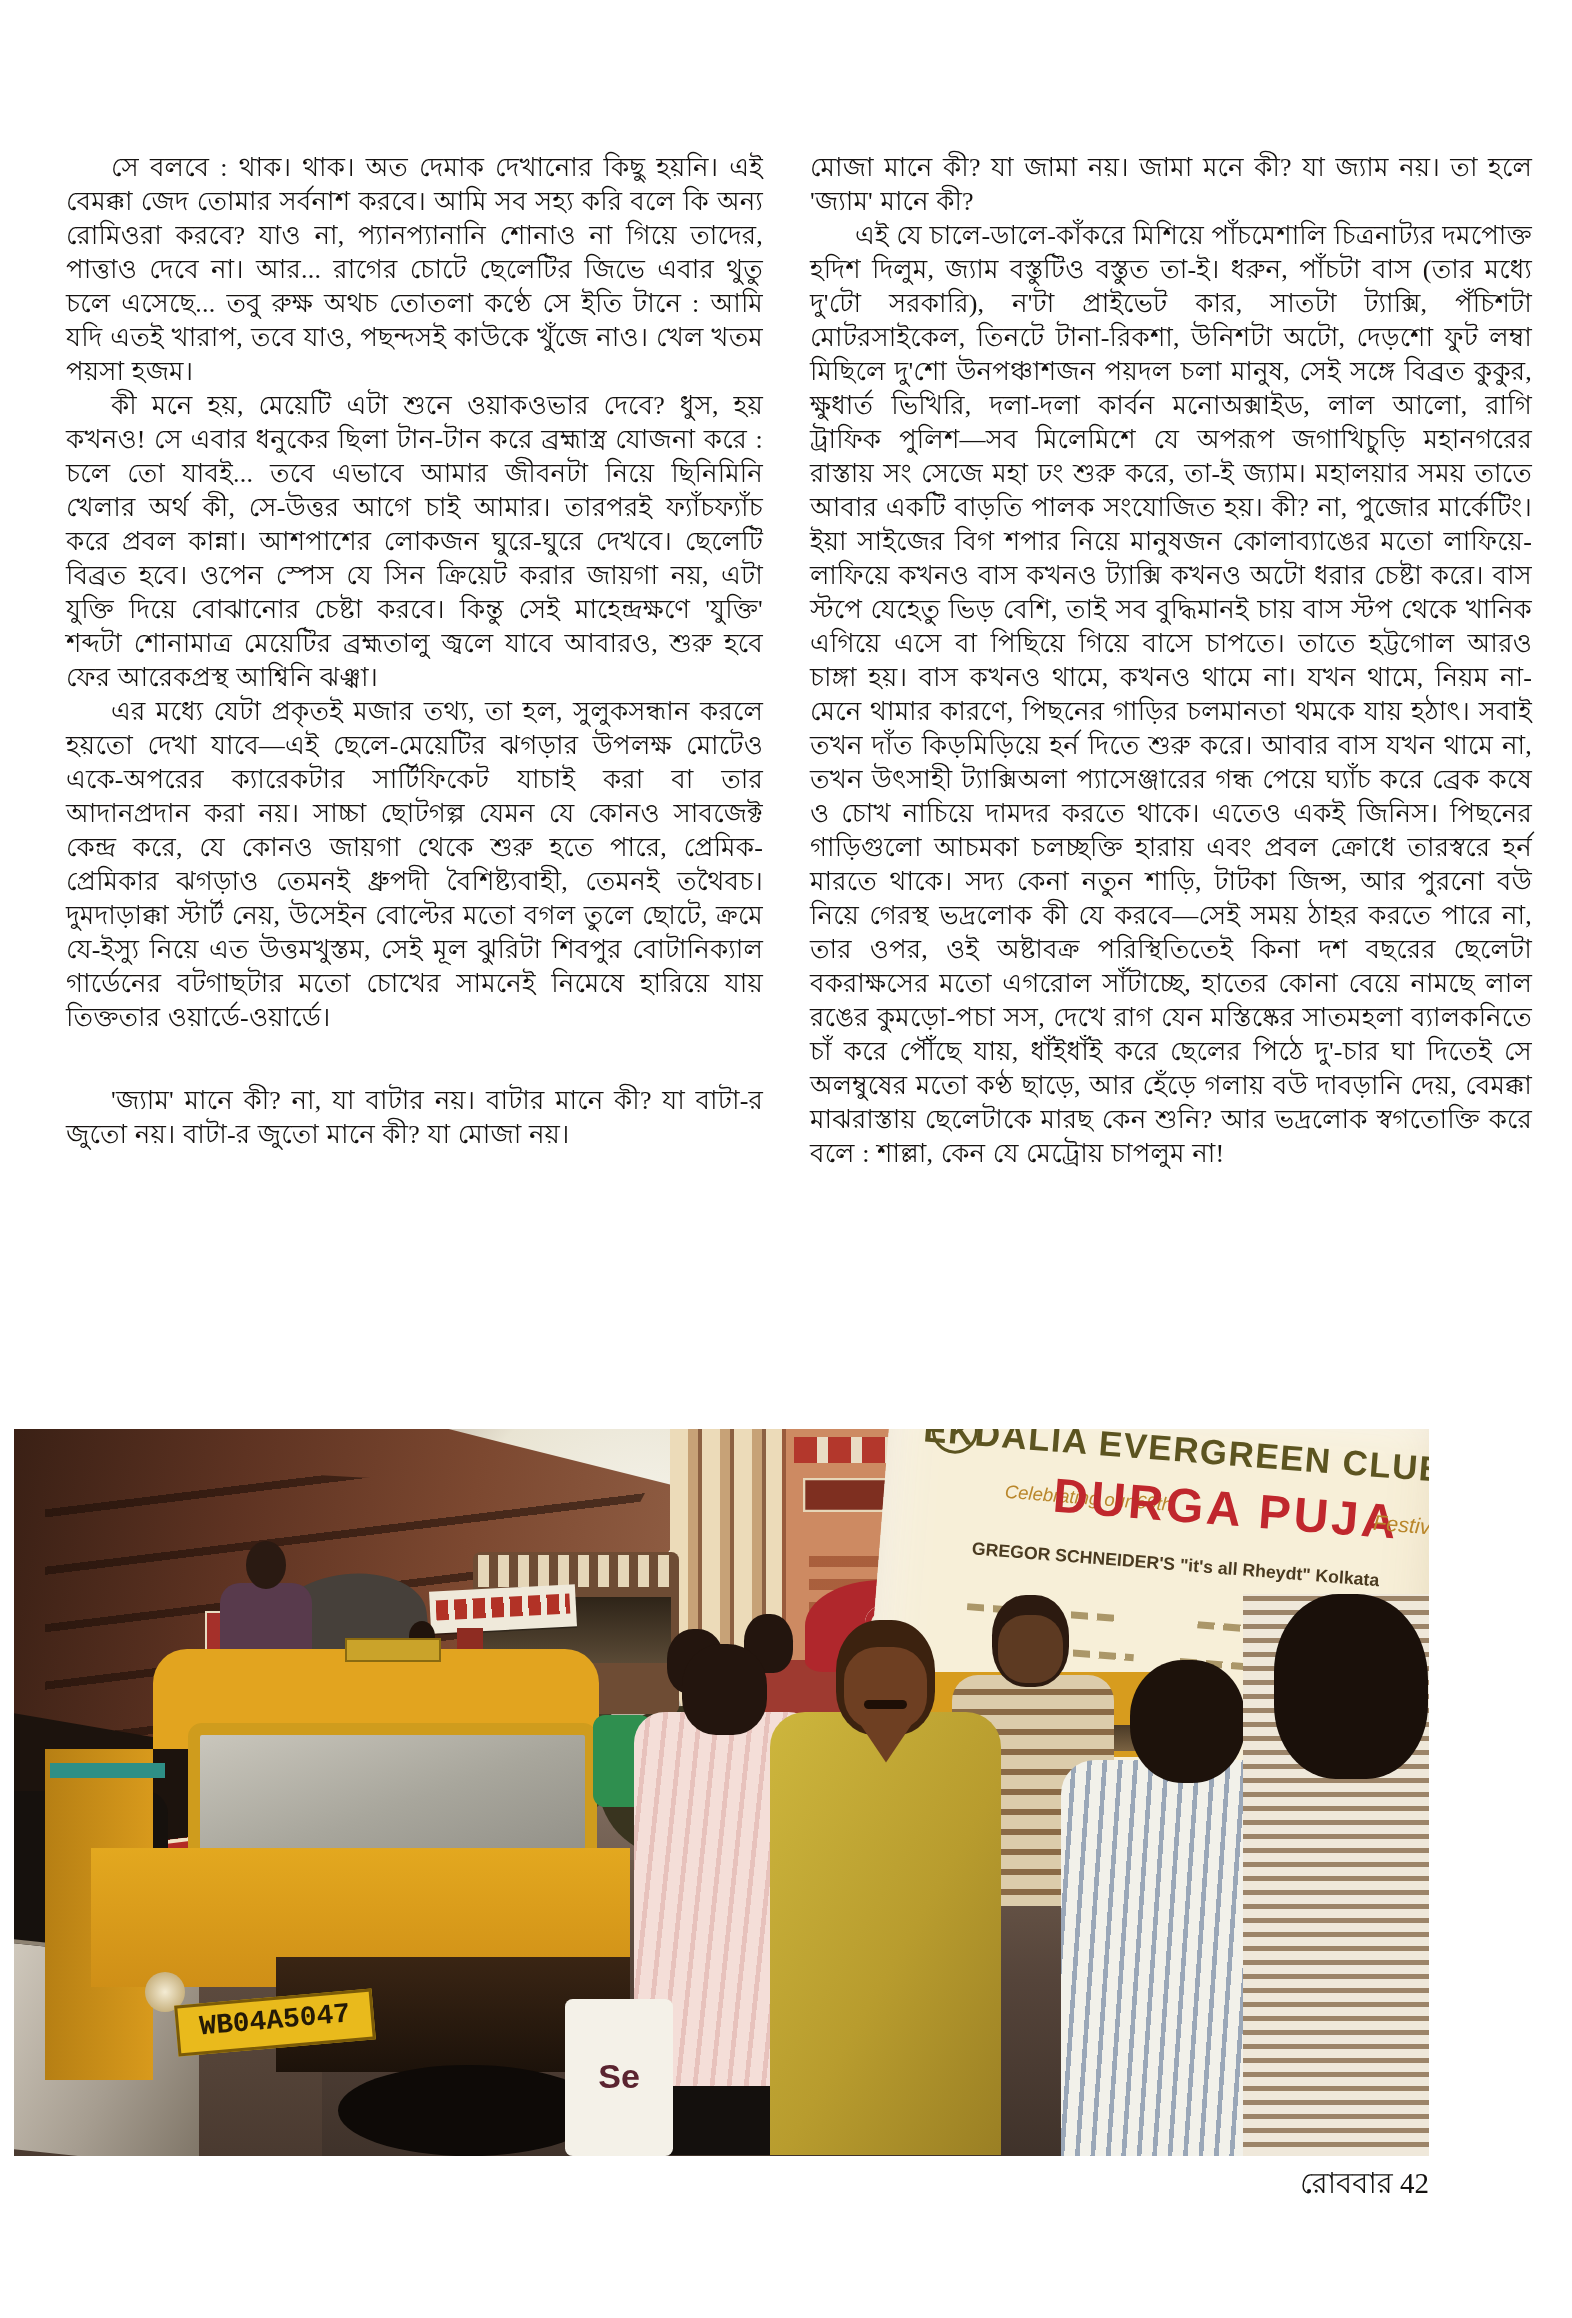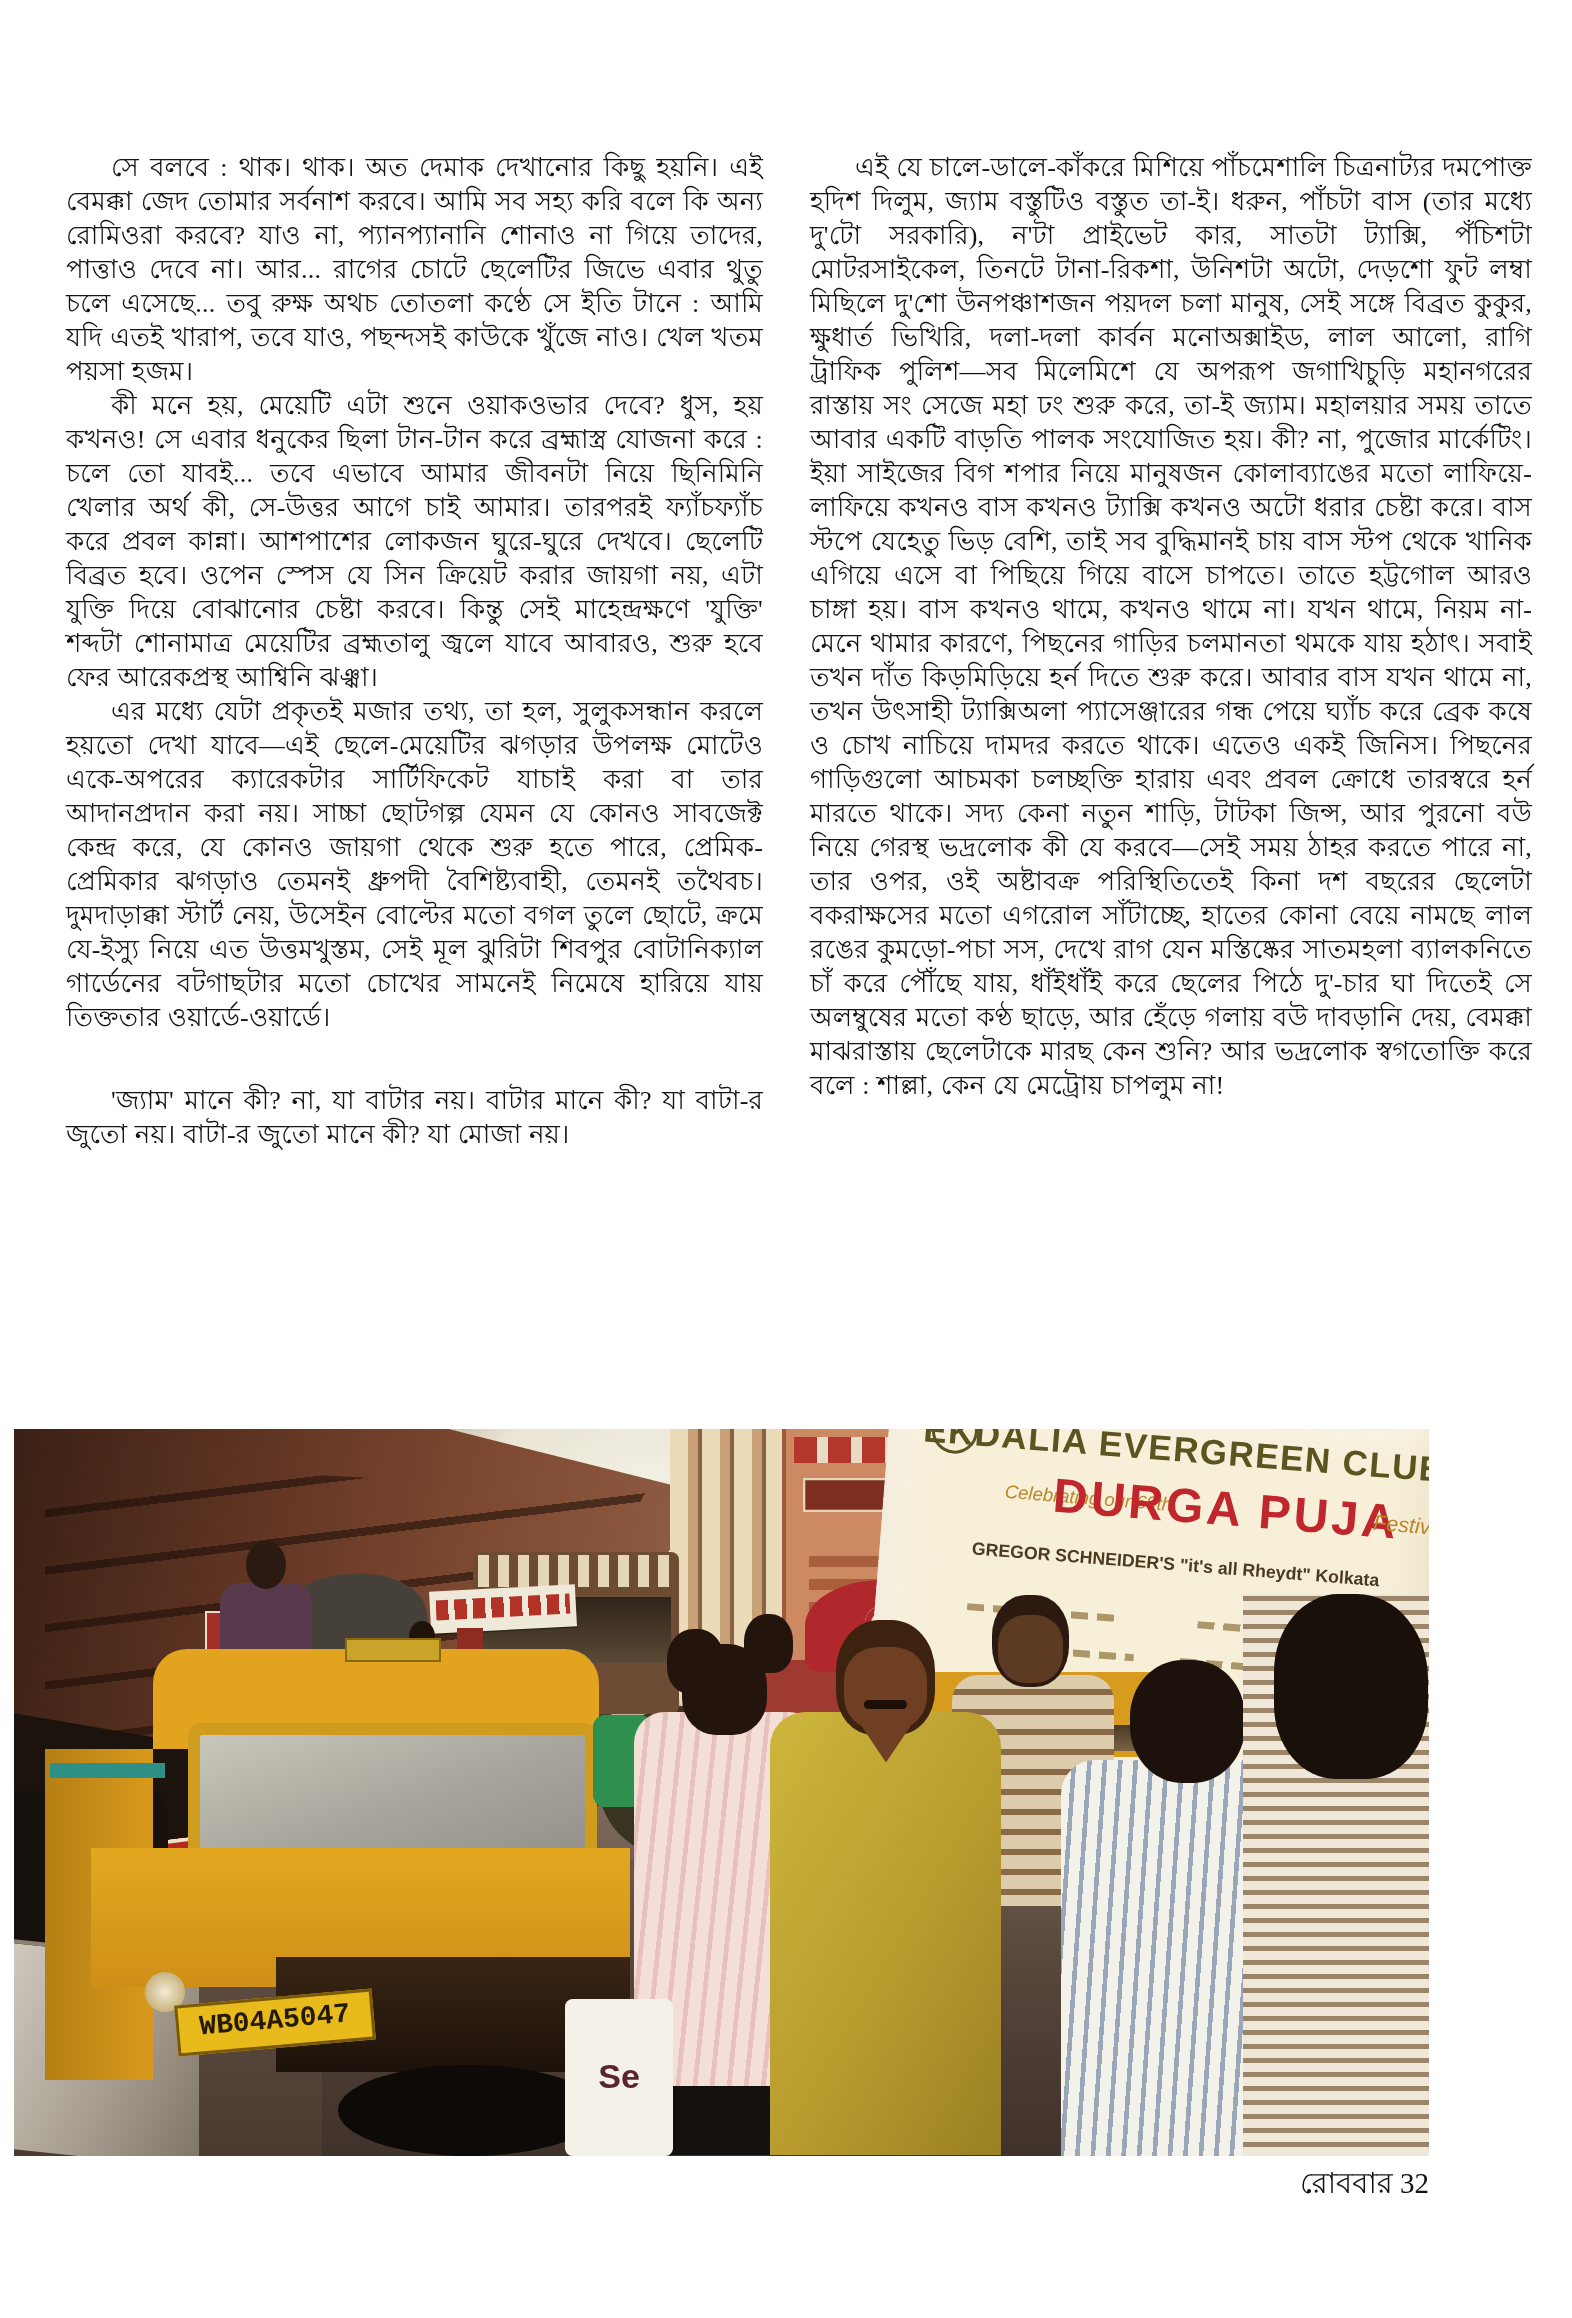--- a/index.html
+++ b/index.html
@@ -177,20 +177,21 @@
 <div class="page">
 
   <div class="col col-left">
     <p>সে বলবে : থাক। থাক। অত দেমাক দেখানোর কিছু হয়নি। এই বেমক্কা জেদ তোমার সর্বনাশ করবে। আমি সব সহ্য করি বলে কি অন্য রোমিওরা করবে? যাও না, প্যানপ্যানানি শোনাও না গিয়ে তাদের, পাত্তাও দেবে না। আর... রাগের চোটে ছেলেটির জিভে এবার থুতু চলে এসেছে... তবু রুক্ষ অথচ তোতলা কণ্ঠে সে ইতি টানে : আমি যদি এতই খারাপ, তবে যাও, পছন্দসই কাউকে খুঁজে নাও। খেল খতম পয়সা হজম।</p>
     <p>কী মনে হয়, মেয়েটি এটা শুনে ওয়াকওভার দেবে? ধুস, হয় কখনও! সে এবার ধনুকের ছিলা টান-টান করে ব্রহ্মাস্ত্র যোজনা করে : চলে তো যাবই... তবে এভাবে আমার জীবনটা নিয়ে ছিনিমিনি খেলার অর্থ কী, সে-উত্তর আগে চাই আমার। তারপরই ফ্যাঁচফ্যাঁচ করে প্রবল কান্না। আশপাশের লোকজন ঘুরে-ঘুরে দেখবে। ছেলেটি বিব্রত হবে। ওপেন স্পেস যে সিন ক্রিয়েট করার জায়গা নয়, এটা যুক্তি দিয়ে বোঝানোর চেষ্টা করবে। কিন্তু সেই মাহেন্দ্রক্ষণে 'যুক্তি' শব্দটা শোনামাত্র মেয়েটির ব্রহ্মতালু জ্বলে যাবে আবারও, শুরু হবে ফের আরেকপ্রস্থ আশ্বিনি ঝঞ্ঝা।</p>
     <p>এর মধ্যে যেটা প্রকৃতই মজার তথ্য, তা হল, সুলুকসন্ধান করলে হয়তো দেখা যাবে—এই ছেলে-মেয়েটির ঝগড়ার উপলক্ষ মোটেও একে-অপরের ক্যারেকটার সার্টিফিকেট যাচাই করা বা তার আদানপ্রদান করা নয়। সাচ্চা ছোটগল্প যেমন যে কোনও সাবজেক্ট কেন্দ্র করে, যে কোনও জায়গা থেকে শুরু হতে পারে, প্রেমিক-প্রেমিকার ঝগড়াও তেমনই ধ্রুপদী বৈশিষ্ট্যবাহী, তেমনই তথৈবচ। দুমদাড়াক্কা স্টার্ট নেয়, উসেইন বোল্টের মতো বগল তুলে ছোটে, ক্রমে যে-ইস্যু নিয়ে এত উত্তমখুস্তম, সেই মূল ঝুরিটা শিবপুর বোটানিক্যাল গার্ডেনের বটগাছটার মতো চোখের সামনেই নিমেষে হারিয়ে যায় তিক্ততার ওয়ার্ডে-ওয়ার্ডে।</p>
     <p class="gap">'জ্যাম' মানে কী? না, যা বাটার নয়। বাটার মানে কী? যা বাটা-র জুতো নয়। বাটা-র জুতো মানে কী? যা মোজা নয়।</p>
   </div>
 
   <div class="col col-right">
+    <p class="noindent">মোজা মানে কী? যা জামা নয়। জামা মনে কী? যা জ্যাম নয়। তা হলে 'জ্যাম' মানে কী?</p>
     <p>এই যে চালে-ডালে-কাঁকরে মিশিয়ে পাঁচমেশালি চিত্রনাট্যর দমপোক্ত হদিশ দিলুম, জ্যাম বস্তুটিও বস্তুত তা-ই। ধরুন, পাঁচটা বাস (তার মধ্যে দু'টো সরকারি), ন'টা প্রাইভেট কার, সাতটা ট্যাক্সি, পঁচিশটা মোটরসাইকেল, তিনটে টানা-রিকশা, উনিশটা অটো, দেড়শো ফুট লম্বা মিছিলে দু'শো উনপঞ্চাশজন পয়দল চলা মানুষ, সেই সঙ্গে বিব্রত কুকুর, ক্ষুধার্ত ভিখিরি, দলা-দলা কার্বন মনোঅক্সাইড, লাল আলো, রাগি ট্রাফিক পুলিশ—সব মিলেমিশে যে অপরূপ জগাখিচুড়ি মহানগরের রাস্তায় সং সেজে মহা ঢং শুরু করে, তা-ই জ্যাম। মহালয়ার সময় তাতে আবার একটি বাড়তি পালক সংযোজিত হয়। কী? না, পুজোর মার্কেটিং। ইয়া সাইজের বিগ শপার নিয়ে মানুষজন কোলাব্যাঙের মতো লাফিয়ে-লাফিয়ে কখনও বাস কখনও ট্যাক্সি কখনও অটো ধরার চেষ্টা করে। বাস স্টপে যেহেতু ভিড় বেশি, তাই সব বুদ্ধিমানই চায় বাস স্টপ থেকে খানিক এগিয়ে এসে বা পিছিয়ে গিয়ে বাসে চাপতে। তাতে হট্টগোল আরও চাঙ্গা হয়। বাস কখনও থামে, কখনও থামে না। যখন থামে, নিয়ম না-মেনে থামার কারণে, পিছনের গাড়ির চলমানতা থমকে যায় হঠাৎ। সবাই তখন দাঁত কিড়মিড়িয়ে হর্ন দিতে শুরু করে। আবার বাস যখন থামে না, তখন উৎসাহী ট্যাক্সিঅলা প্যাসেঞ্জারের গন্ধ পেয়ে ঘ্যাঁচ করে ব্রেক কষে ও চোখ নাচিয়ে দামদর করতে থাকে। এতেও একই জিনিস। পিছনের গাড়িগুলো আচমকা চলচ্ছক্তি হারায় এবং প্রবল ক্রোধে তারস্বরে হর্ন মারতে থাকে। সদ্য কেনা নতুন শাড়ি, টাটকা জিন্স, আর পুরনো বউ নিয়ে গেরস্থ ভদ্রলোক কী যে করবে—সেই সময় ঠাহর করতে পারে না, তার ওপর, ওই অষ্টাবক্র পরিস্থিতিতেই কিনা দশ বছরের ছেলেটা বকরাক্ষসের মতো এগরোল সাঁটাচ্ছে, হাতের কোনা বেয়ে নামছে লাল রঙের কুমড়ো-পচা সস, দেখে রাগ যেন মস্তিষ্কের সাতমহলা ব্যালকনিতে চাঁ করে পৌঁছে যায়, ধাঁইধাঁই করে ছেলের পিঠে দু'-চার ঘা দিতেই সে অলম্বুষের মতো কণ্ঠ ছাড়ে, আর হেঁড়ে গলায় বউ দাবড়ানি দেয়, বেমক্কা মাঝরাস্তায় ছেলেটাকে মারছ কেন শুনি? আর ভদ্রলোক স্বগতোক্তি করে বলে : শাল্লা, কেন যে মেট্রোয় চাপলুম না!</p>
   </div>
 
   <div class="photo">
     <div class="ph ph-sky"></div>
     <div class="ph ph-wire w1"></div>
     <div class="ph ph-wire w2"></div>
     <div class="ph ph-wire w3"></div>
 
     <div class="ph ph-bldg-left"></div>
@@ -279,16 +280,16 @@
       <div class="face"></div>
       <div class="mst"></div>
       <div class="collar"></div>
     </div>
     <div class="ph ph-man-bluestripe"></div>
     <div class="ph ph-man-right">
       <div class="hd"></div>
     </div>
   </div>
 
-  <div class="footer">রোববার 32</div>
+  <div class="footer">রোববার 42</div>
 
 </div>
 
 
 </body></html>

